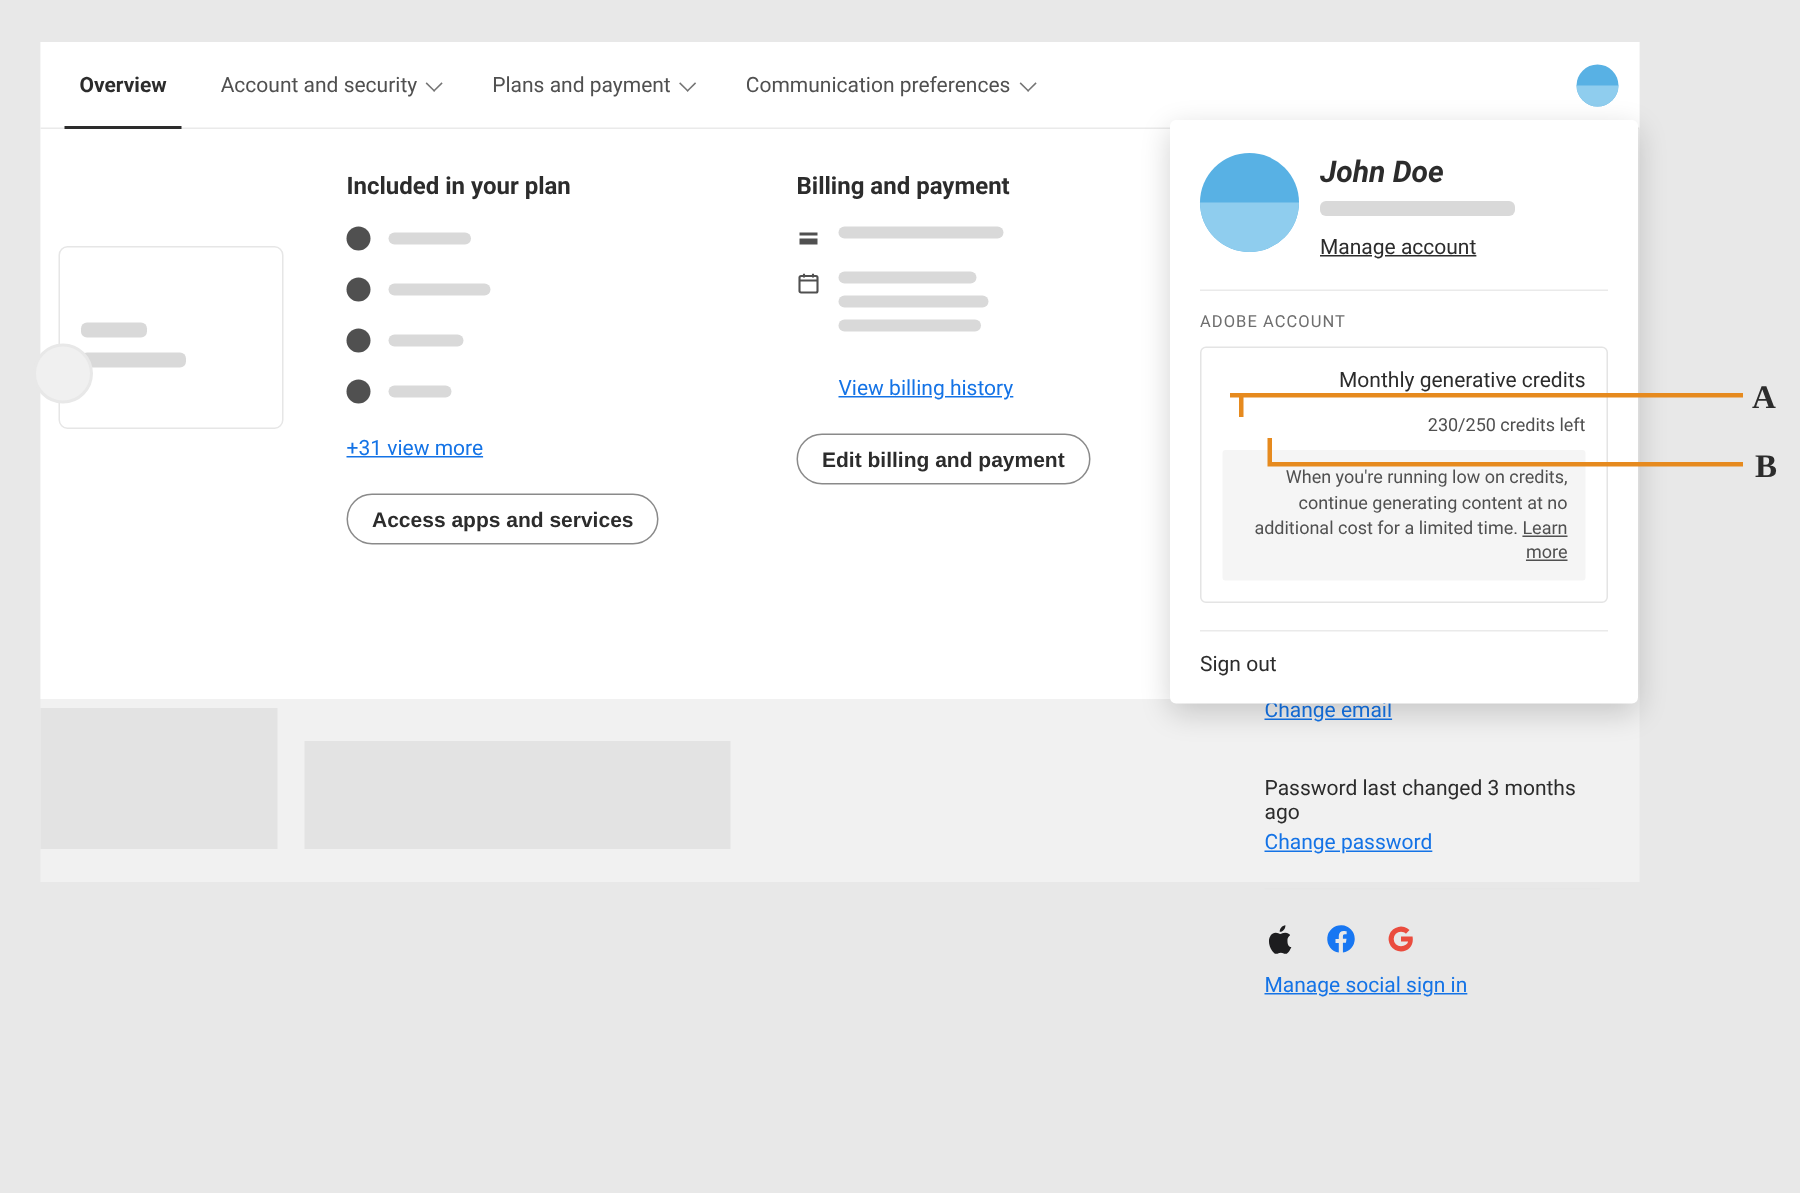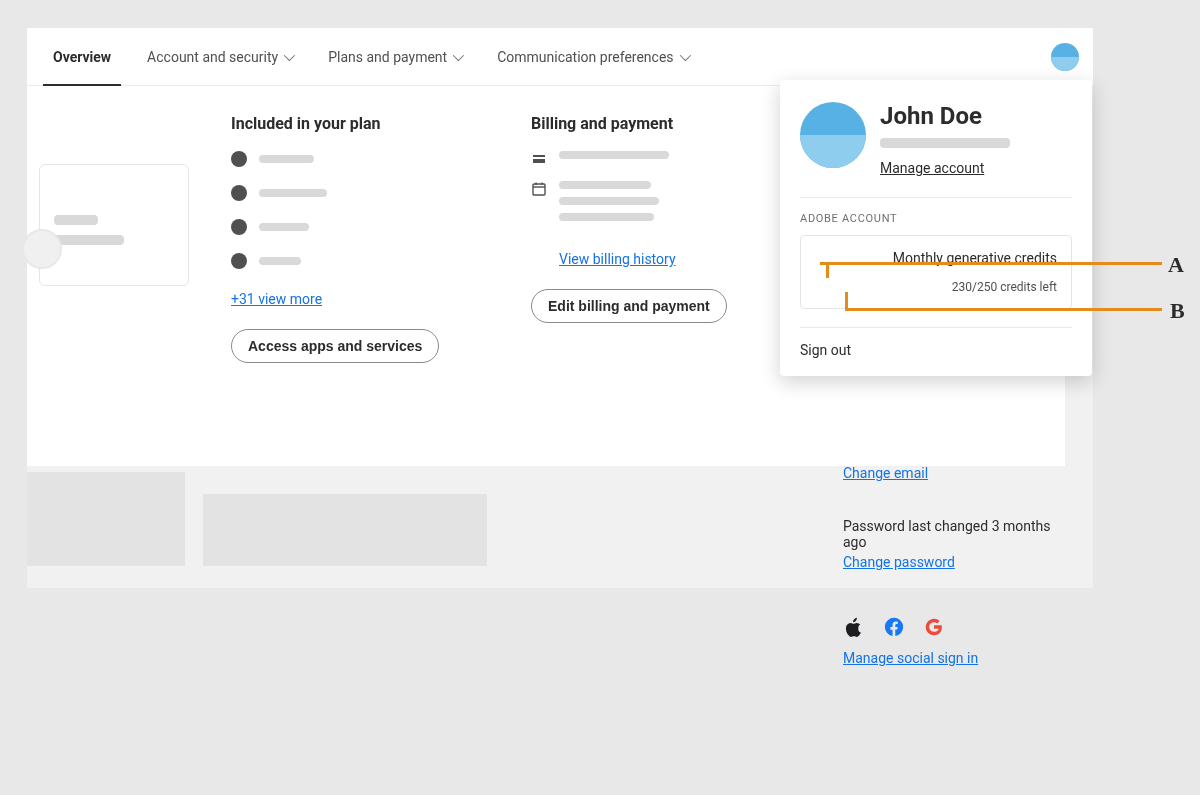--- a/index.html
+++ b/index.html
@@ -164,21 +164,21 @@
 }
 .popover-head { display: flex; gap: 14px; align-items: flex-start; }
 .avatar-lg {
   width: 66px; height: 66px; border-radius: 50%;
   background: #58b1e4; position: relative; overflow: hidden;
 }
 .avatar-lg::before {
   content: ""; position: absolute; left: 0; top: 50%;
   width: 100%; height: 100%; background: #8fcdee;
 }
-.pop-name { font-size: 24px; font-weight: 700; }
+.pop-name { font-size: 20px; font-weight: 700; font-style: italic; }
 .ph-email { width: 130px; height: 10px; background: #d9d9d9; border-radius: 4px; margin: 8px 0 10px 0; }
 .section-label {
   font-size: 11px; letter-spacing: 0.7px; color: #6e6e6e;
   margin-top: 20px; border-top: 1px solid #eaeaea; padding-top: 14px;
 }
 .credits-card {
   border: 1px solid #e4e4e4; border-radius: 4px;
   padding: 14px 14px 14px 14px;
   margin-top: 10px;
   text-align: right;
@@ -352,20 +352,23 @@
     <div>
       <div class="pop-name">John Doe</div>
       <div class="ph-email"></div>
       <a class="link" style="color:#2c2c2c">Manage account</a>
     </div>
   </div>
   <div class="section-label">ADOBE ACCOUNT</div>
   <div class="credits-card">
     <div class="credits-title">Monthly generative credits</div>
     <div class="credits-sub">230/250 credits left</div>
+    <div class="credits-note">
+      <span>When you're running low on credits, continue generating content at no additional cost for a limited time. </span><a>Learn more</a>
+    </div>
   </div>
   <div class="signout">Sign out</div>
 </div>
 
 <div class="callout-line" style="left:820px;top:262px;width:342px"></div>
 <div class="callout-tick" style="left:826px;top:262px"></div>
 <div class="callout-letter" style="left:1168px;top:252px">A</div>
 
 <div class="callout-line" style="left:845px;top:308px;width:317px"></div>
 <div class="callout-tick" style="left:845px;top:292px"></div>

